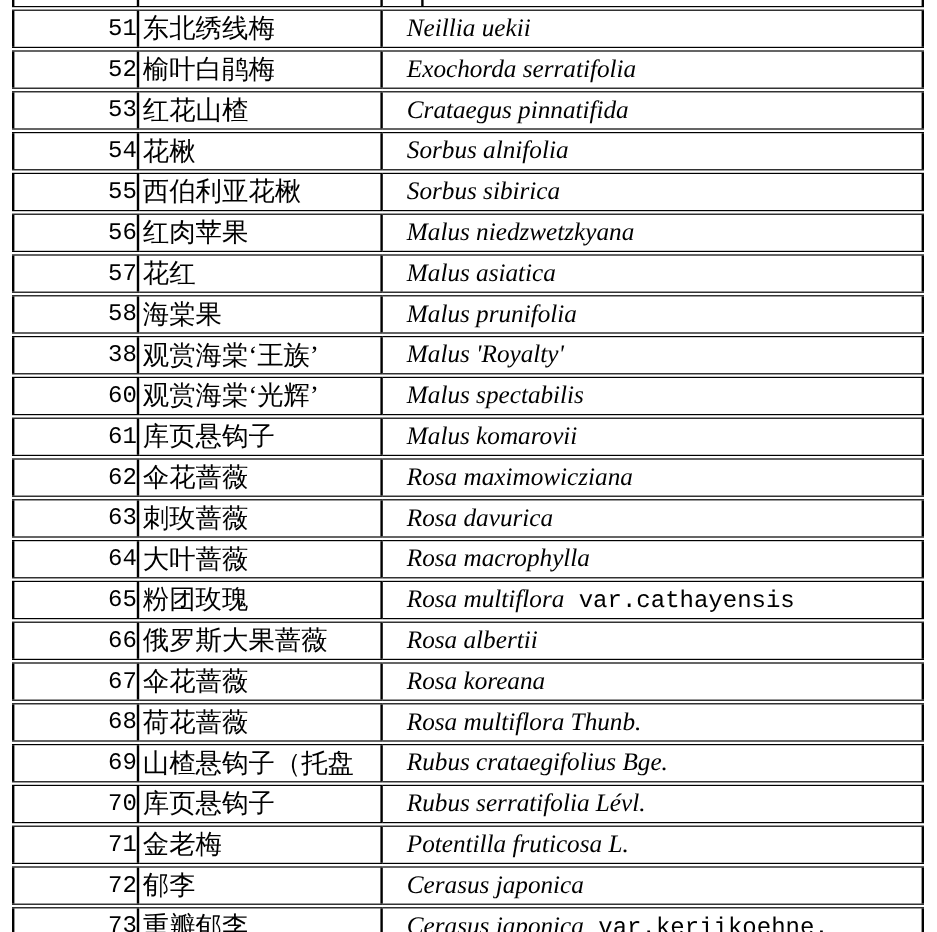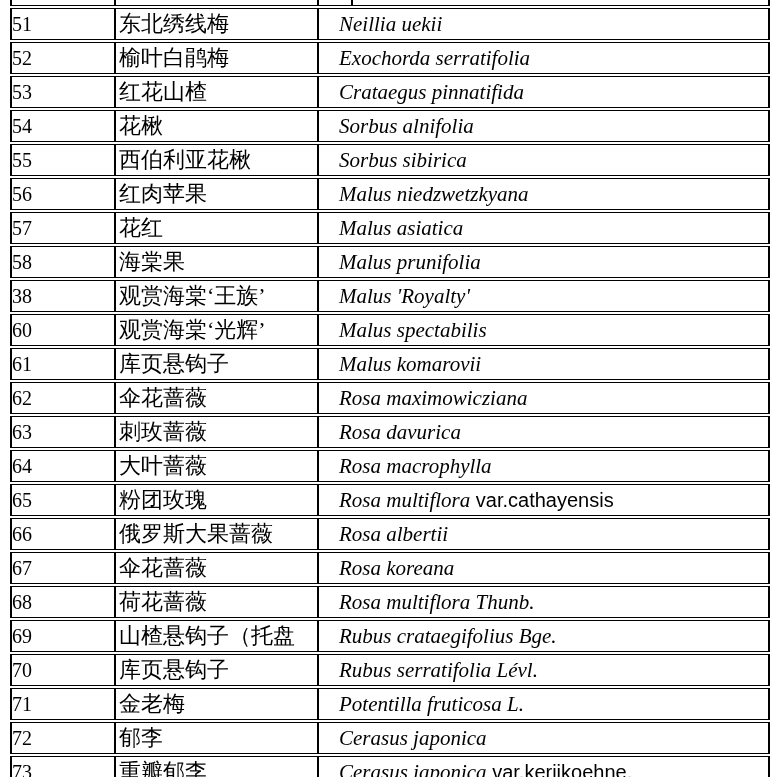--- a/index.html
+++ b/index.html
@@ -34,44 +34,44 @@
     border-top: 4px double #000000;
     border-bottom: 4px double #000000;
     padding: 0;
     vertical-align: middle;
     overflow: hidden;
     background: #ffffff;
   }
   tr.data-row { height: 30.5px; }
 
   td.cell-no {
-    text-align: left;
+    text-align: right;
     font-size: 20px;
-    font-family: Liberation Serif, serif;
+    font-family: Liberation Mono, monospace;
     margin-top: 46px;
   }
   td.cell-cn {
     font-size: 22px;
     padding-left: 3px;
     white-space: nowrap;
     font-family: Liberation Serif, serif;
   }
   td.cell-la {
     font-size: 21px;
     padding-left: 20px;
     white-space: nowrap;
   }
   .la-italic {
     font-style: italic;
     font-family: "Liberation Serif", serif;
   }
   .la-regular {
     font-style: normal;
     font-size: 20px;
-    font-family: Liberation Sans, sans-serif;
+    font-family: Liberation Mono, monospace;
   }
 
   tr.partial-top { height: 6px; }
   tr.partial-top td { border-top: none; }
 
   
   .descender-fragment {
     width: 2px;
     height: 5px;
     background: #000000;

